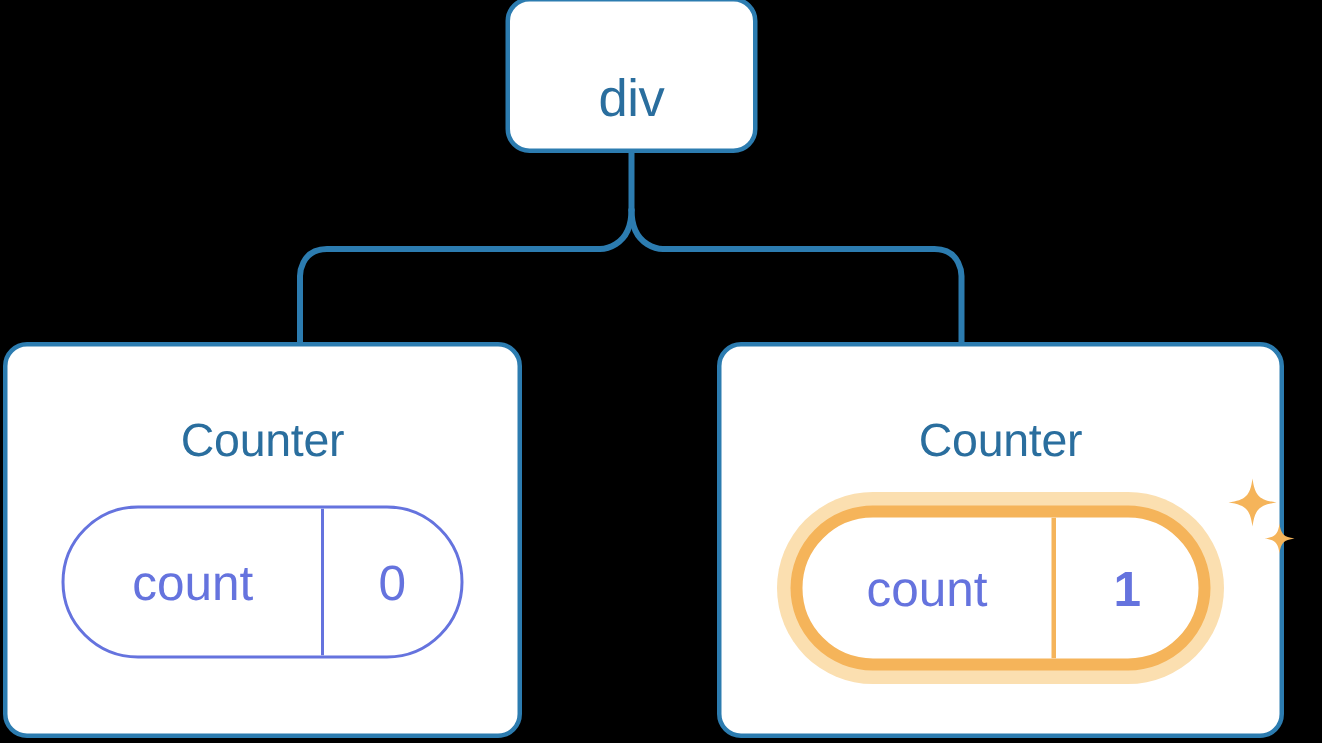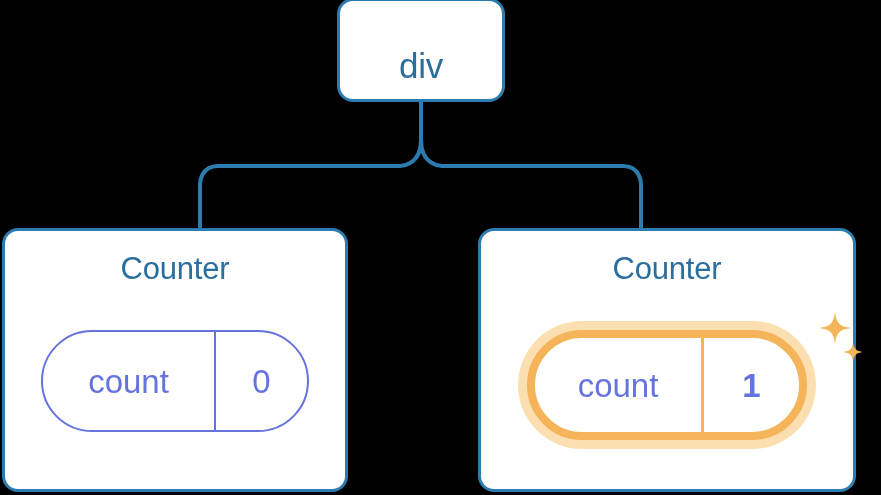--- a/index.html
+++ b/index.html
@@ -51,37 +51,37 @@
     color: #2A6E9E;
     font-size: 35px;
     line-height: 1;
     letter-spacing: -0.3px;
     margin-top: 30px;
   }
 
   .node-child {
     top: 228px;
     height: 264px;
-    padding-top: 22px;
+    padding-top: 47px;
   }
 
   .node-child.left  { left: 2px;   width: 346px; }
   .node-child.right { left: 478px; width: 378px; }
 
   .node-label-child {
     color: #2A6E9E;
     font-size: 31px;
     line-height: 1;
     letter-spacing: -0.2px;
   }
 
   
   .pill-wrap {
     position: relative;
-    margin-top: 46px;
+    margin-top: 28px;
   }
 
   .pill {
     position: relative;
     box-sizing: border-box;
     display: flex;
     align-items: stretch;
     background: #FFFFFF;
     border: 2px solid #6573DE;
     border-radius: 999px;

